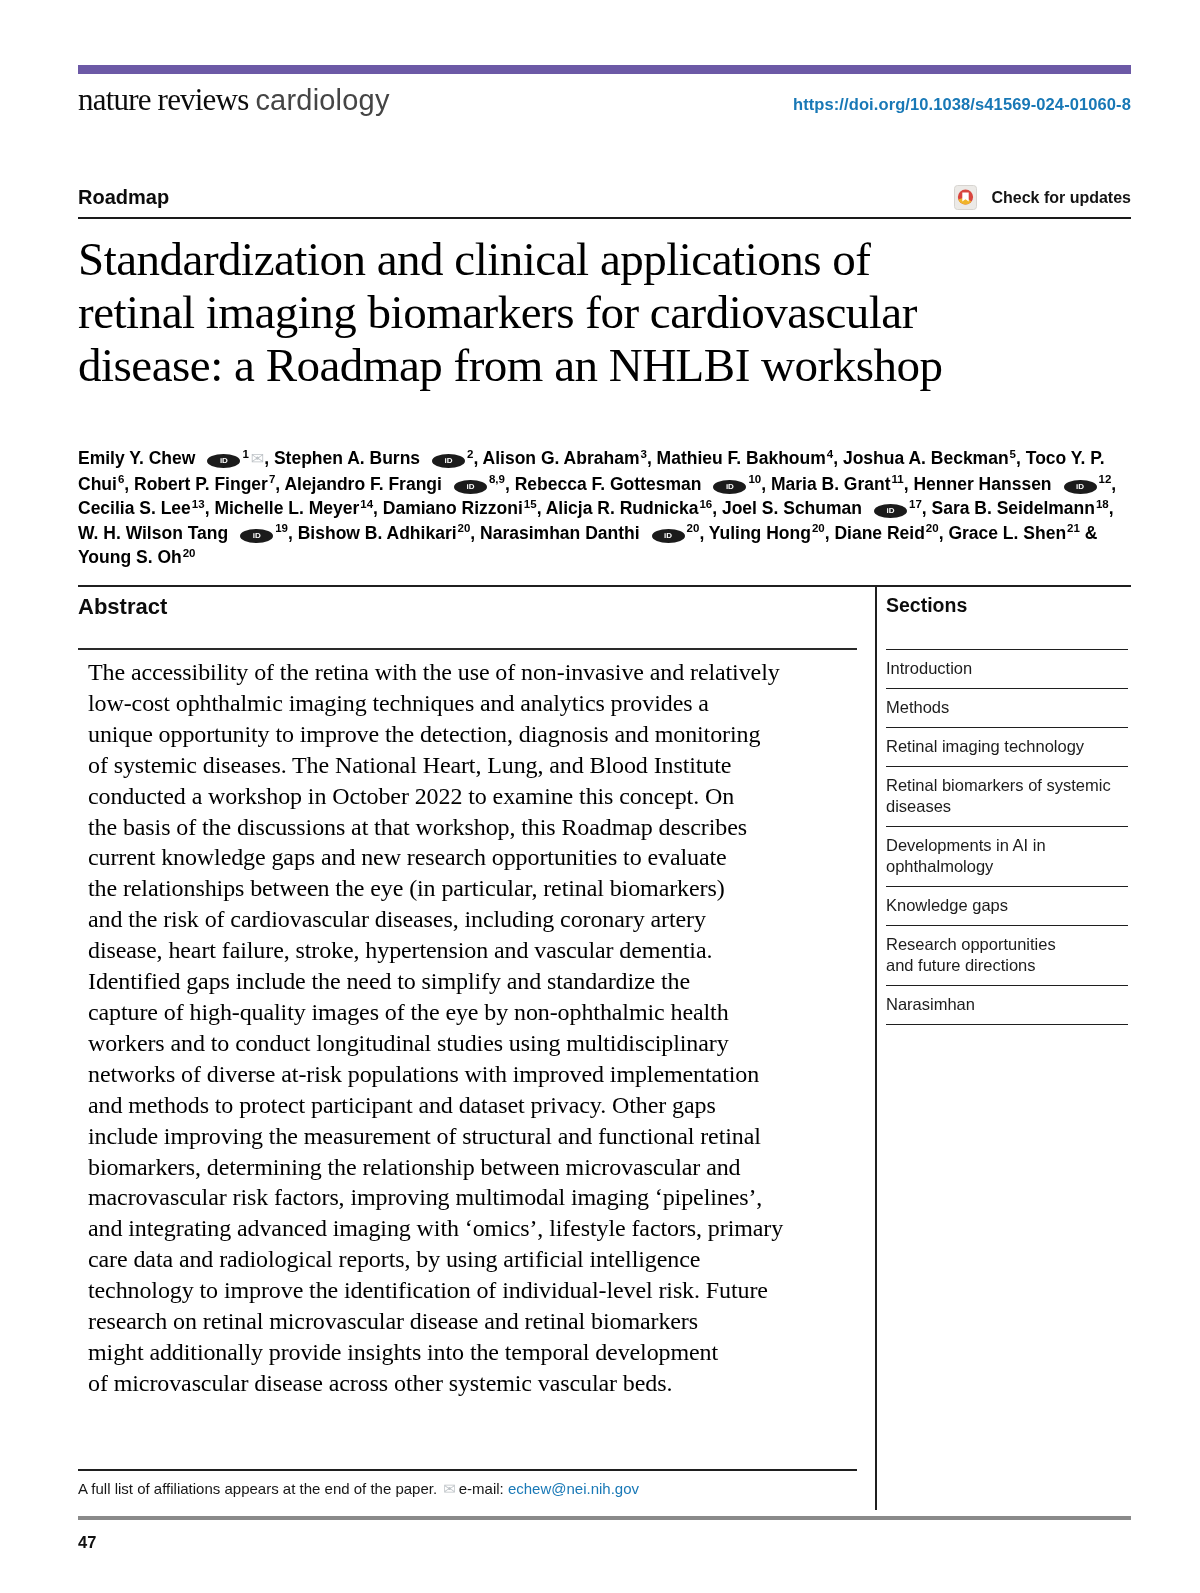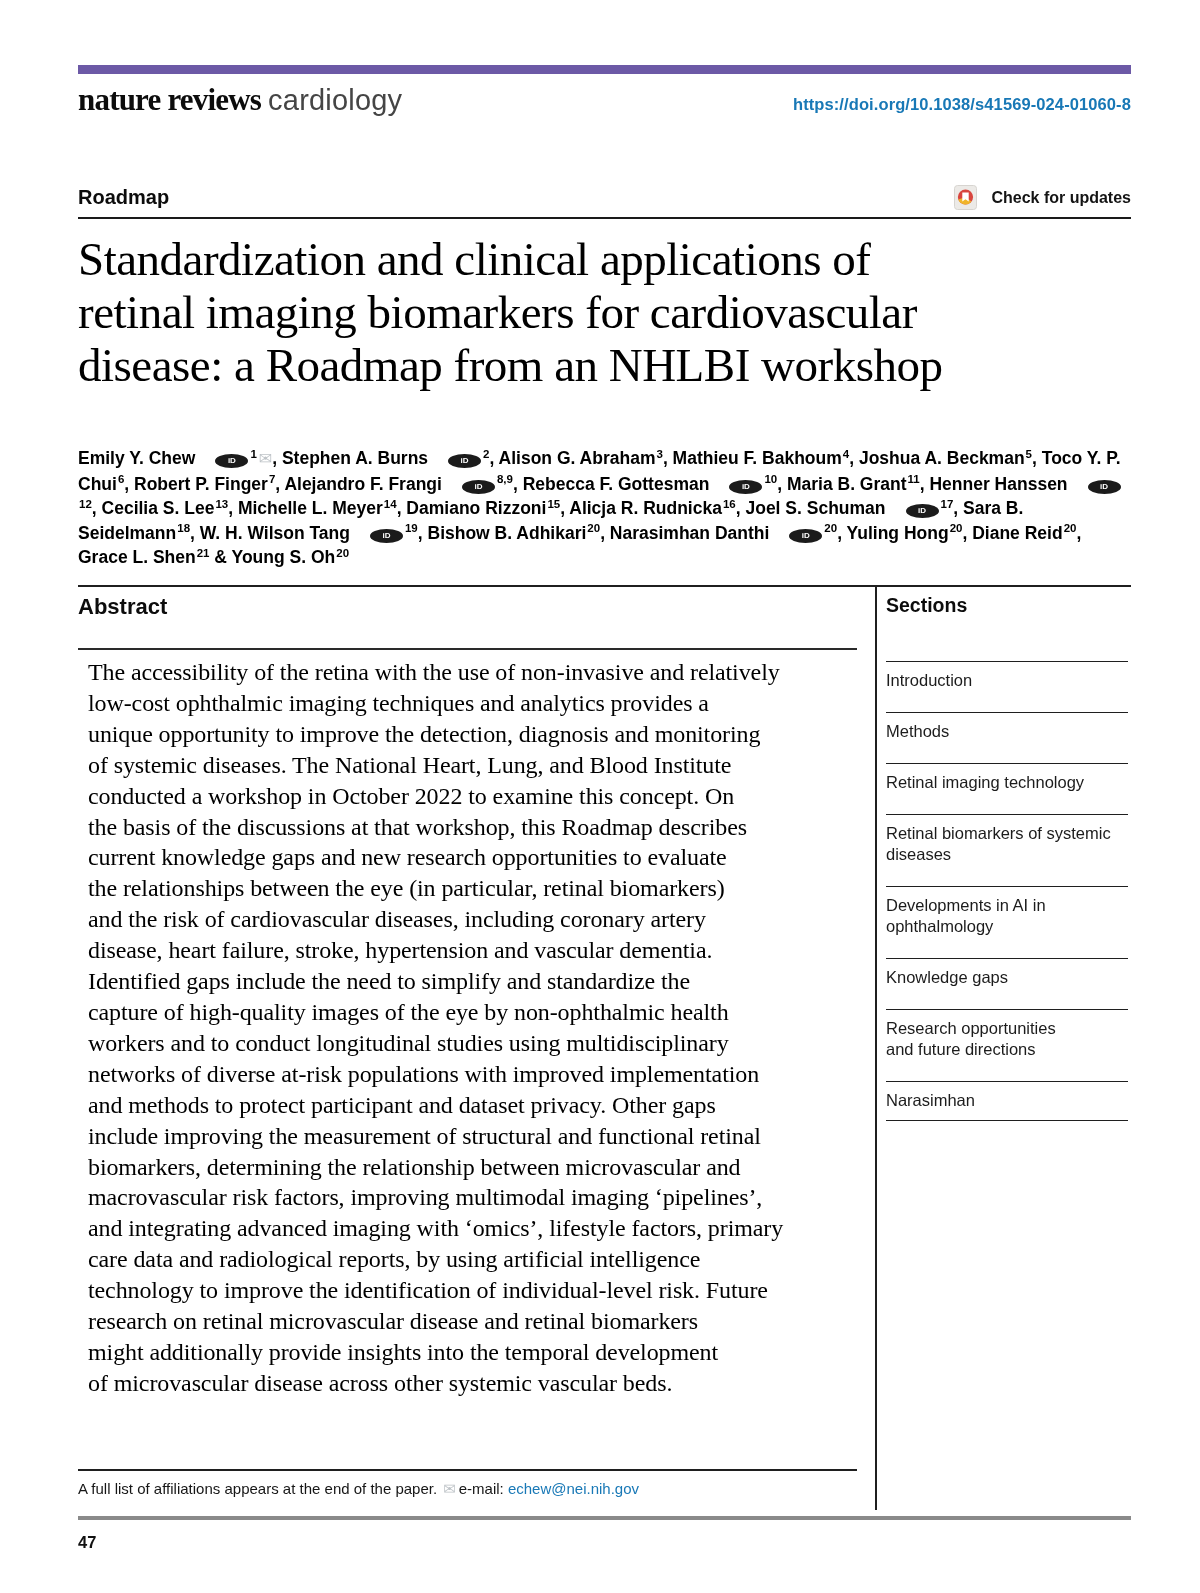--- a/index.html
+++ b/index.html
@@ -4,57 +4,57 @@
 <style>
   * { margin:0; padding:0; box-sizing:border-box; }
   html,body { background:#ffffff; }
   .page {
     position:relative; width:1200px; height:1593px; background:#ffffff;
     font-family:"Liberation Sans", sans-serif; color:#111; overflow:hidden;
   }
   
   .topbar { position:absolute; left:78px; top:65px; width:1053px; height:9px; background:#6c59a6; }
   .masthead { position:absolute; left:78px; top:82px; width:1053px; display:flex; justify-content:space-between; align-items:baseline; }
-  .logo-bold { font-family:"Liberation Serif", serif; font-weight:700; font-size:31px; letter-spacing:-0.8px; color:#0c0c0c; }
+  .logo-bold { font-family:"Liberation Serif", serif; font-weight:400; font-size:31px; letter-spacing:-0.8px; color:#0c0c0c; }
   .logo-light { font-family:"Liberation Sans", sans-serif; font-weight:400; font-size:29px; color:#454545; margin-left:7px; letter-spacing:0.2px; }
   .doi { font-size:16.5px; font-weight:700; color:#1878b6; text-decoration:none; letter-spacing:0.1px; }
   
   .kicker-row { position:absolute; left:78px; top:185px; width:1053px; display:flex; justify-content:space-between; align-items:center; }
   .kicker { font-size:20px; font-weight:700; color:#0c0c0c; }
   .check-updates { display:flex; align-items:center; gap:14px; font-size:16px; font-weight:700; color:#141414; cursor:pointer; }
   .kicker-rule { position:absolute; left:78px; top:217px; width:1053px; height:2px; background:#1a1a1a; }
   
   .title {
     position:absolute; left:78px; top:233px; width:1060px;
     font-family:"Liberation Serif", serif; font-weight:400; font-size:47px; line-height:53px;
     letter-spacing:-0.5px; color:#000; white-space:pre;
   }
   
   .authors { position:absolute; left:78px; top:446px; width:1053px; font-size:17.5px; line-height:24.5px; font-weight:700; color:#000; }
   .a-sup { font-size:11.5px; line-height:0; position:relative; top:-6.5px; vertical-align:baseline; margin-left:1px; }
   .orcid {
     display:inline-block; width:33px; height:14px; border-radius:50%; background:#1b1b1b; color:#fff;
-    font-size:8px; line-height:14px; font-weight:700; text-align:center; margin-left:20px; margin-right:1px;
+    font-size:8px; line-height:14px; font-weight:700; text-align:center; margin-left:12px; margin-right:1px;
     vertical-align:1px; font-style:normal;
   }
   .env { color:#bfc4c8; font-weight:400; font-size:16px; margin-left:2px; }
   
   .rule-top { position:absolute; left:78px; top:585px; width:1053px; height:1.5px; background:#1f1f1f; }
   .col-divider { position:absolute; left:875px; top:585px; width:1.5px; height:925px; background:#1f1f1f; }
   .abstract-h { position:absolute; left:78px; top:594px; font-size:22px; font-weight:700; color:#0c0c0c; }
   .abstract-rule { position:absolute; left:78px; top:648px; width:779px; height:2px; background:#2a2a2a; }
   .abstract-text {
     position:absolute; left:78px; top:657px; width:796px;
     font-family:"Liberation Serif", serif; font-size:24px; line-height:30.9px; color:#000;
     white-space:pre; letter-spacing:-0.1px;margin-left:10px;
   }
   
   .sections-h { position:absolute; left:886px; top:594px; font-size:19.5px; font-weight:700; color:#0c0c0c; }
   .toc { position:absolute; left:886px; top:649px; width:242px; }
-  .toc-item { border-top:1.5px solid #1f1f1f; padding:8px 0 9px 0; cursor:pointer;margin-top:12px; }
+  .toc-item { border-top:1.5px solid #1f1f1f; padding:8px 0 9px 0; cursor:pointer; }
   .toc-item:last-child { border-bottom:1.5px solid #1f1f1f; }
   .toc-label { font-size:16.5px; line-height:21px; color:#1c1c1c; white-space:pre; }
   
   .affil-rule { position:absolute; left:78px; top:1469px; width:779px; height:1.5px; background:#1f1f1f; }
   .affil { position:absolute; left:78px; top:1480px; width:796px; font-size:15px; color:#161616; }
   .affil .env { font-size:15px; margin:0 3px 0 6px; }
   .email-link { color:#1878b6; text-decoration:none;text-align:right; }
   
   .footer-rule { position:absolute; left:78px; top:1516px; width:1053px; height:3.5px; background:#8a8a8a; }
   .footer { position:absolute; left:78px; top:1533px; width:1053px; display:flex; justify-content:space-between; font-size:16.5px; font-weight:700; color:#121212; }

